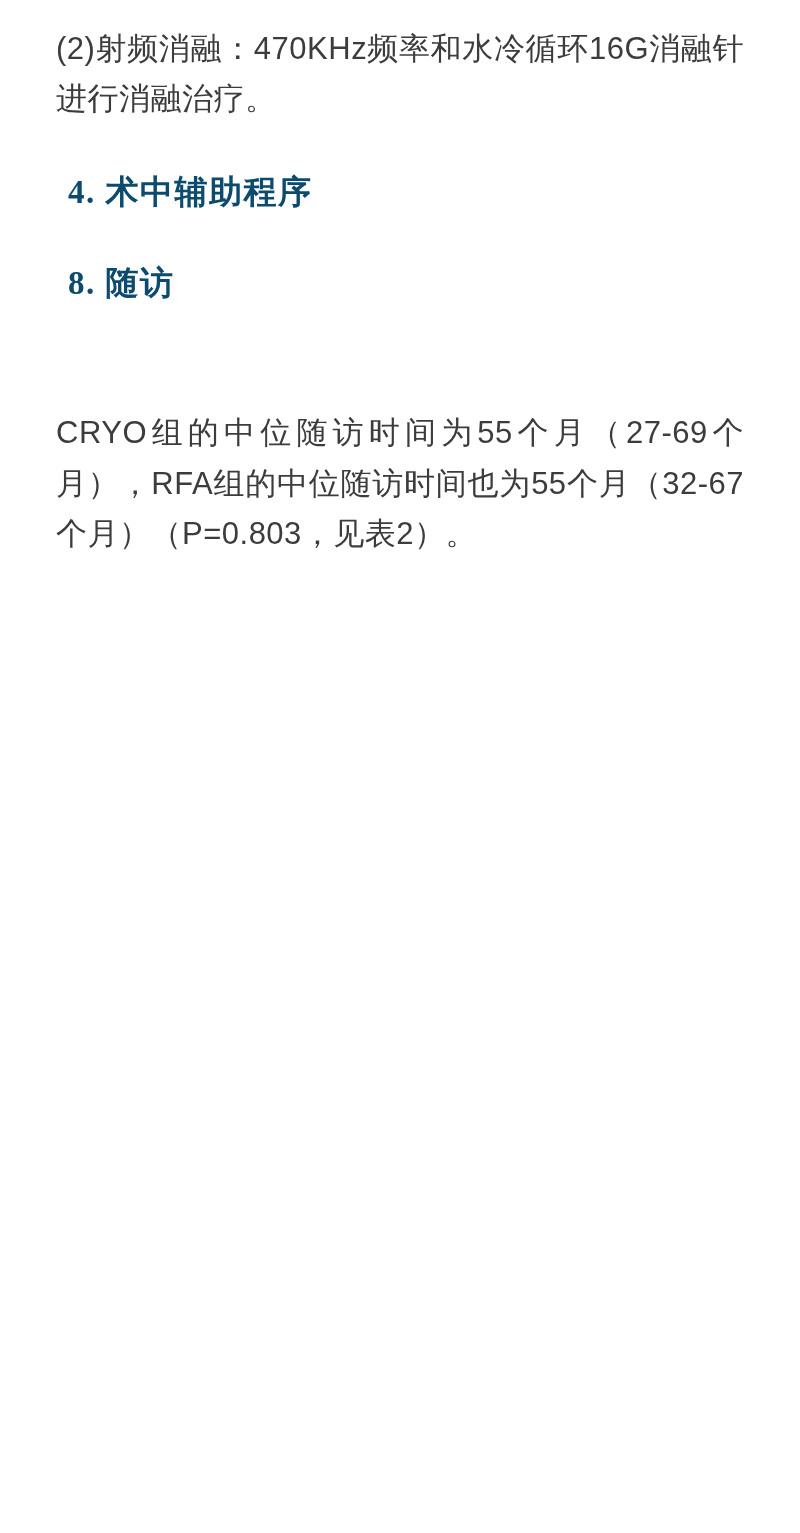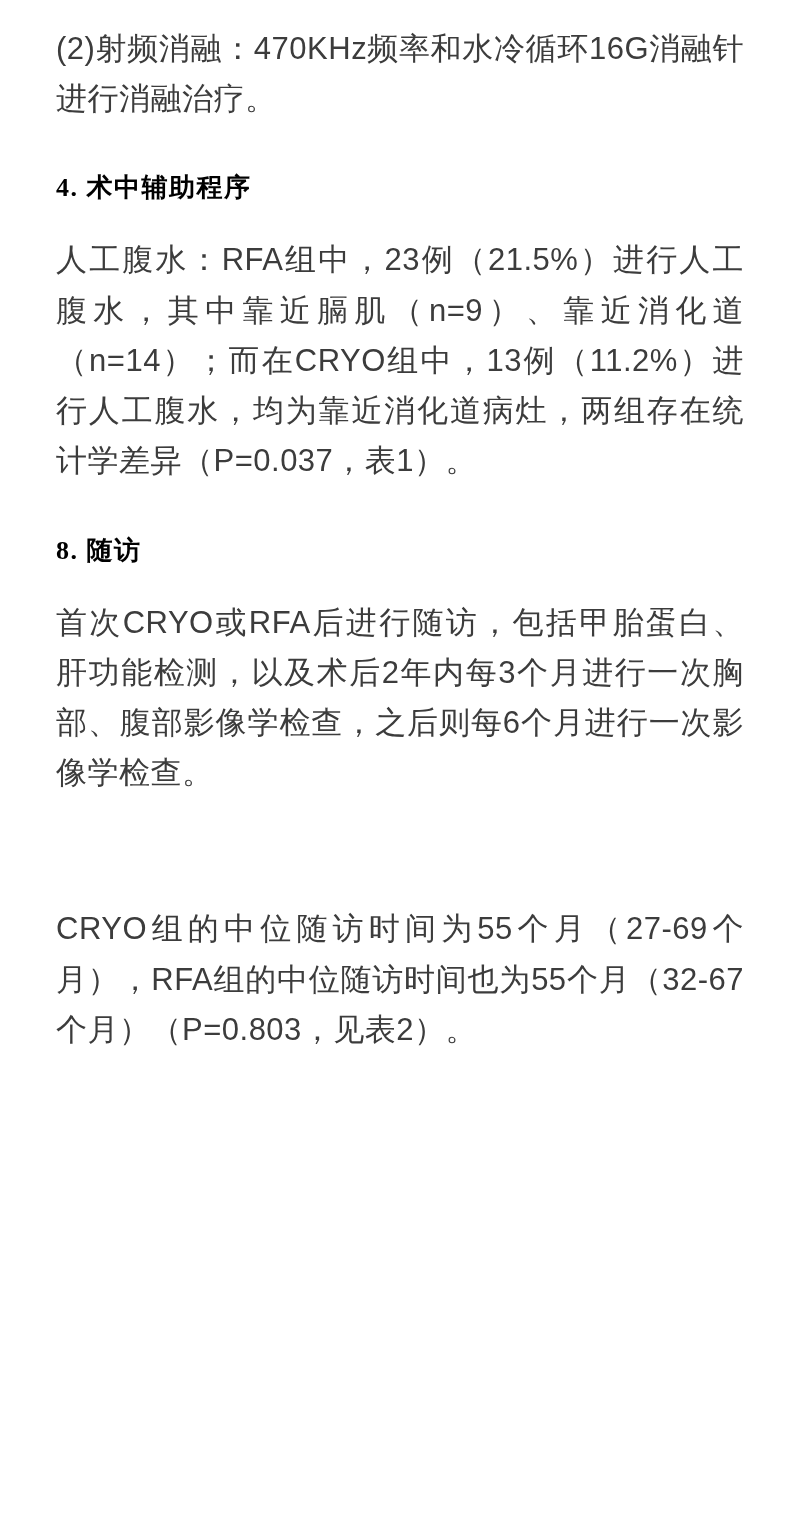--- a/index.html
+++ b/index.html
@@ -29,46 +29,44 @@
     text-align: justify;
     text-justify: inter-ideograph;
   }
   .para.tight {
     margin-bottom: 26px;
     margin-top: 36px;
   }
   .heading {
     font-family: "Liberation Serif", "DejaVu Serif", serif;
     font-weight: bold;
-    font-size: 26px;
-    color: #000000;
+    font-size: 33px;
+    color: #0c4a6e;
     letter-spacing: 1.5px;
-    margin: 46px 0 30px 0;
+    margin: 46px 0 30px 12px;
   }
   .heading:first-child {
     margin-top: 0;
   }
   .spacer-block {
     height: 18px;
   }
 </style>
 </head>
 <body>
 
 <div class="page">
 
   <p class="para">(2)射频消融：470KHz频率和水冷循环16G消融针进行消融治疗。</p>
 
   <h2 class="heading">4. 术中辅助程序</h2>
 
-  <p class="para">人工腹水：RFA组中，23例（21.5%）进行人工腹水，其中靠近膈肌（n=9）、靠近消化道（n=14）；而在CRYO组中，13例（11.2%）进行人工腹水，均为靠近消化道病灶，两组存在统计学差异（P=0.037，表1）。</p>
 
   <h2 class="heading">8. 随访</h2>
 
-  <p class="para">首次CRYO或RFA后进行随访，包括甲胎蛋白、肝功能检测，以及术后2年内每3个月进行一次胸部、腹部影像学检查，之后则每6个月进行一次影像学检查。</p>
 
   <div class="spacer-block"></div>
 
 
   <div class="spacer-block"></div>
 
   <p class="para tight">CRYO组的中位随访时间为55个月（27-69个月），RFA组的中位随访时间也为55个月（32-67个月）（P=0.803，见表2）。</p>
 
 </div>
 

